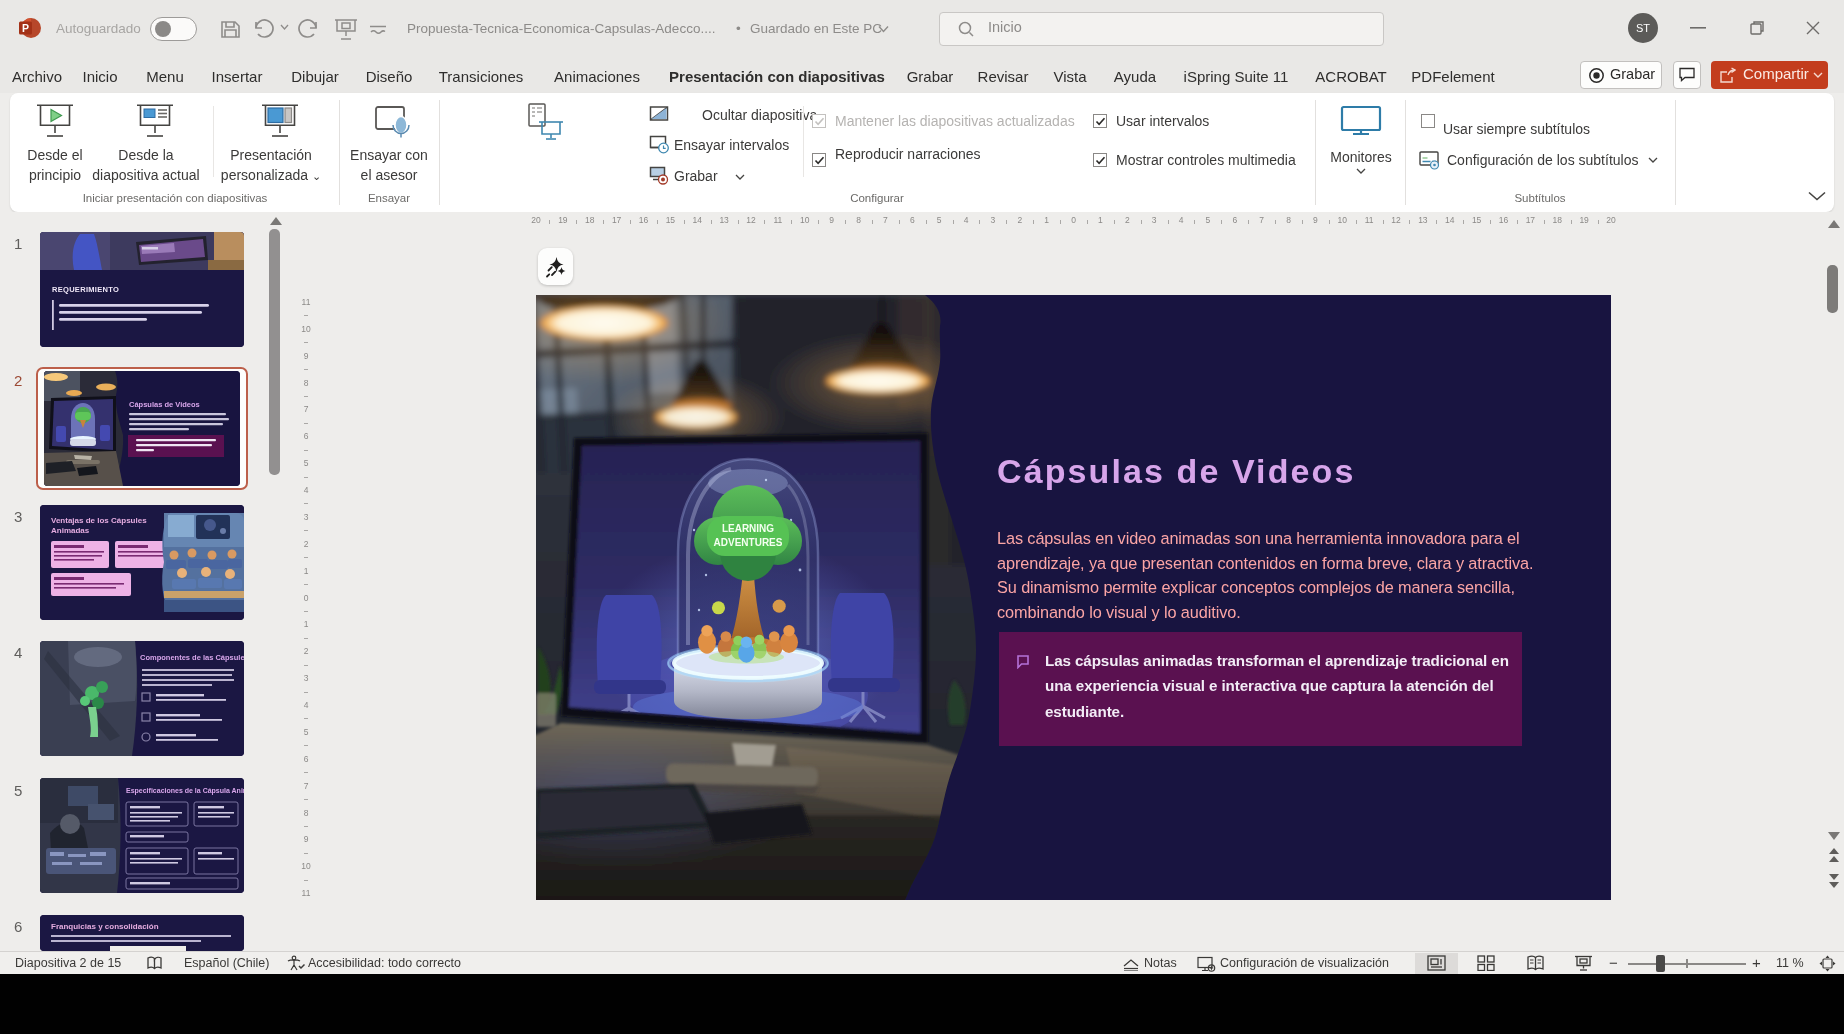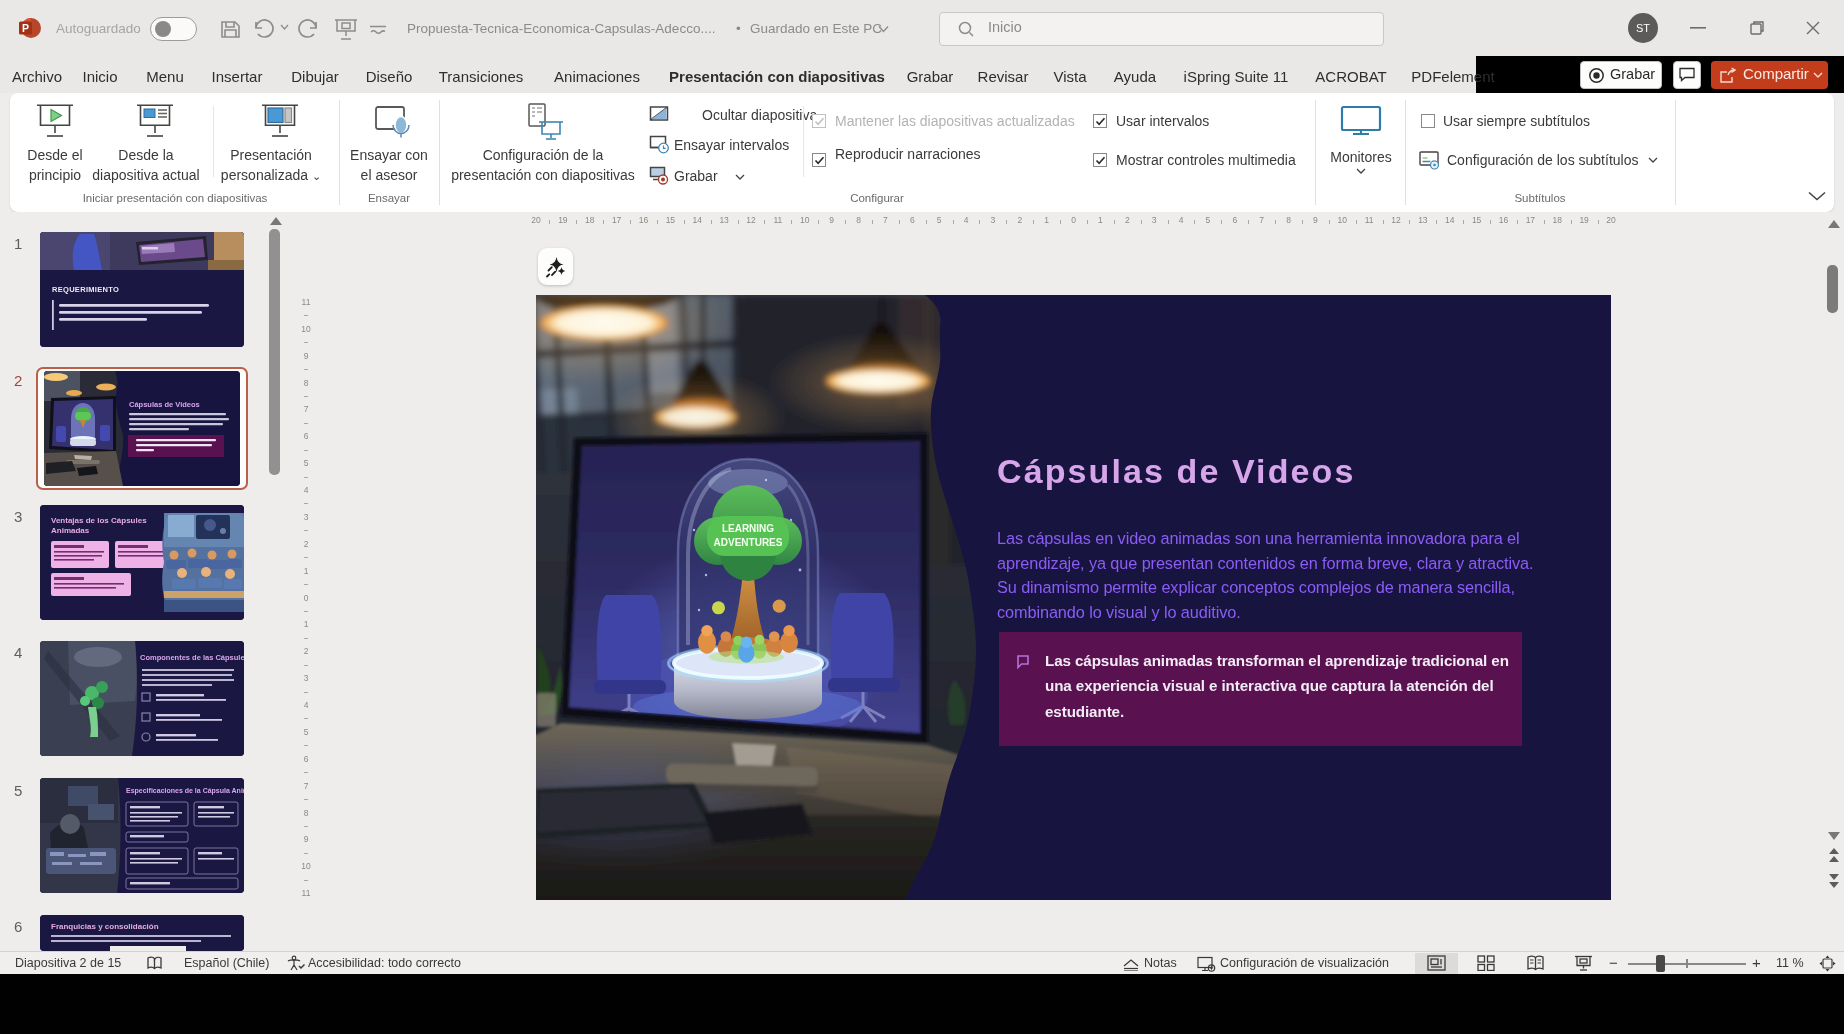--- a/index.html
+++ b/index.html
@@ -1,19 +1,19 @@
 <!DOCTYPE html>
 <html><head><meta charset="utf-8"><style>
 *{margin:0;padding:0;box-sizing:border-box}
 html,body{width:1844px;height:1034px;overflow:hidden;background:#000;font-family:"Liberation Sans",sans-serif;}
 .abs{position:absolute}
 #app{position:relative;width:1844px;height:1034px;background:#000}
 
 #titlebar{position:absolute;left:0;top:0;width:1844px;height:56px;background:#e9e8e6}
-#tabsrow{position:absolute;left:0;top:56px;width:1476px;height:41px;background:#e9e8e6}
+#tabsrow{position:absolute;left:0;top:56px;width:1844px;height:41px;background:#e9e8e6}
 .ttxt{position:absolute;color:#8d8b89;font-size:13.5px;white-space:nowrap}
 .tab{position:absolute;top:0;height:41px;line-height:41px;font-size:15px;color:#2f2e2d;white-space:nowrap;transform:translateX(-50%)}
 #ribbon{position:absolute;left:10px;top:93px;width:1824px;height:119px;background:#fff;border-radius:8px;box-shadow:0 1px 2px rgba(0,0,0,.12)}
 #belowribbon{position:absolute;left:0;top:212px;width:1844px;height:739px;background:#eeedeb}
 #statusbar{position:absolute;left:0;top:951px;width:1844px;height:23px;background:#f0efed;border-top:1px solid #d4d2d0}
 .sbtxt{position:absolute;top:0;height:22px;line-height:22px;font-size:12.5px;color:#3a3937;white-space:nowrap}
 .gsep{position:absolute;top:7px;width:1px;height:105px;background:#e2e0de}
 .bsep{position:absolute;top:13px;width:1px;height:71px;background:#e8e6e4}
 .biglabel{position:absolute;top:52px;width:160px;text-align:center;font-size:14px;color:#3b3a39;line-height:20px}
 .grplabel{position:absolute;top:99px;font-size:11.5px;color:#6b6a68;transform:translateX(-50%);white-space:nowrap}
@@ -206,21 +206,20 @@
           <path d="M10 10 h5"></path>
           <path d="M5 14 h3"></path>
         </g>
     <g fill="none" stroke="#3f88b0" stroke-width="1.6">
       <path d="M12 20 h24"></path>
           <path d="M15 20 v12 h18 v-12"></path>
           <path d="M24 32 v4"></path>
           <path d="M19 37 h10"></path>
     </g>
   </svg>
-  <div class="biglabel" style="left:433px;width:200px">Configuración de la<br>presentación con diapositivas</div>
 
   <svg class="abs" style="left:639px;top:11px" width="20" height="20" viewBox="0 0 20 20">
     <rect x="1.5" y="3" width="17" height="13" fill="#fff" stroke="#454442" stroke-width="1.5"></rect>
     <path d="M2 15.5 L18 3.5" stroke="#454442" stroke-width="1.5"></path>
     <path d="M2.5 15 L17.5 4 V15 z" fill="#8db3d6"></path>
   </svg>
   <div class="smalltxt" style="left:692px;top:14px">Ocultar diapositiva</div>
   <svg class="abs" style="left:639px;top:41px" width="20" height="20" viewBox="0 0 20 20">
     <rect x="1.5" y="2.5" width="15" height="11" fill="#fff" stroke="#454442" stroke-width="1.5"></rect>
     <path d="M1.5 13.5 h11" stroke="#454442" stroke-width="1.5"></path>
@@ -272,21 +271,21 @@
     <path d="M22 25 v3.5" stroke="#2e7ca8" stroke-width="2.2"></path>
     <path d="M14 29 h16" stroke="#2e7ca8" stroke-width="2"></path>
   </svg>
   <div class="biglabel" style="left:1271px;top:54px">Monitores</div>
   <svg class="abs" style="left:1346px;top:75px" width="10" height="7" viewBox="0 0 10 7" fill="none" stroke="#454442" stroke-width="1.3">
         <path d="M1 1 l4 4 l4 -4"></path>
       </svg>
   <div class="gsep" style="left:1395px"></div>
 
   <div class="chk" style="left:1411px;top:21px"></div>
-  <div class="smalltxt" style="left:1433px;top:20px">Usar siempre subtítulos</div>
+  <div class="smalltxt" style="left:1433px;top:28px">Usar siempre subtítulos</div>
   <svg class="abs" style="left:1409px;top:57px" width="22" height="20" viewBox="0 0 22 20">
     <rect x="1" y="2" width="18" height="13" rx="1" fill="#fff" stroke="#454442" stroke-width="1.4"></rect>
     <path d="M3.5 11.5 h8 M13 11.5 h4" stroke="#3f88b0" stroke-width="1.6"></path>
     <path d="M3.5 8 h5" stroke="#9ccc9c" stroke-width="1.6"></path>
     <circle cx="15.5" cy="15" r="4" fill="#e8f0f8" stroke="#3f88b0" stroke-width="1.2"></circle>
     <circle cx="15.5" cy="15" r="1.3" fill="#3f88b0"></circle>
   </svg>
   <div class="smalltxt" style="left:1437px;top:59px">Configuración de los subtítulos</div>
   <svg class="abs" style="left:1638px;top:64px" width="10" height="7" viewBox="0 0 10 7" fill="none" stroke="#454442" stroke-width="1.3">
         <path d="M1 1 l4 4 l4 -4"></path>
@@ -887,21 +886,21 @@
 
     <path d="M2,352 C14,370 18,395 12,420 L2,420 Z" fill="#23401f"></path>
     <path d="M24,370 C20,390 16,405 8,418 L20,420 C26,404 28,386 24,370 Z" fill="#264a24"></path>
     <rect x="0" y="398" width="20" height="34" rx="3" fill="#9a9280" opacity="0.6"></rect>
     <path d="M418,385 C428,395 432,412 428,430 L414,430 C410,412 412,396 418,385 Z" fill="#26422b" opacity="0.85"></path>
     </g>
   </g>
   </svg>
 
   <div class="abs" style="left:461px;top:157px;font-size:34px;font-weight:bold;color:#d7a5ea;letter-spacing:2.1px">Cápsulas de Videos</div>
-  <div class="abs" style="left:461px;top:231px;font-size:16.3px;color:#8b5cf6;line-height:24.6px;letter-spacing:-0.1px">
+  <div class="abs" style="left:461px;top:231px;font-size:16.3px;color:#fca5a5;line-height:24.6px;letter-spacing:-0.1px">
     Las cápsulas en video animadas son una herramienta innovadora para el<br>
     aprendizaje, ya que presentan contenidos en forma breve, clara y atractiva.<br>
     Su dinamismo permite explicar conceptos complejos de manera sencilla,<br>
     combinando lo visual y lo auditivo.
   </div>
   <div class="abs" style="left:463px;top:337px;width:523px;height:114px;background:#5a1150"></div>
   <svg class="abs" style="left:480px;top:359px" width="14" height="15" viewBox="0 0 14 15" fill="none" stroke="#b472d8" stroke-width="1.6">
     <path d="M2 2 h10 v8 h-6.5 l-3.5 3.5 z"></path>
   </svg>
   <div class="abs" style="left:509px;top:353px;font-size:15.2px;font-weight:bold;color:#f2ecf6;line-height:25.4px;letter-spacing:-0.1px">

